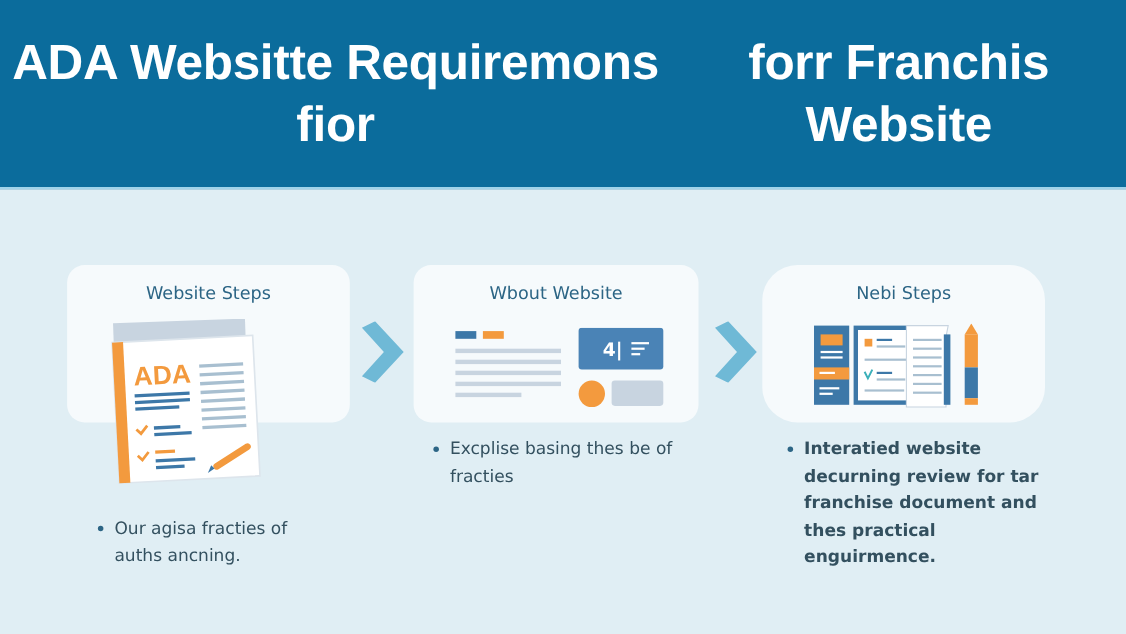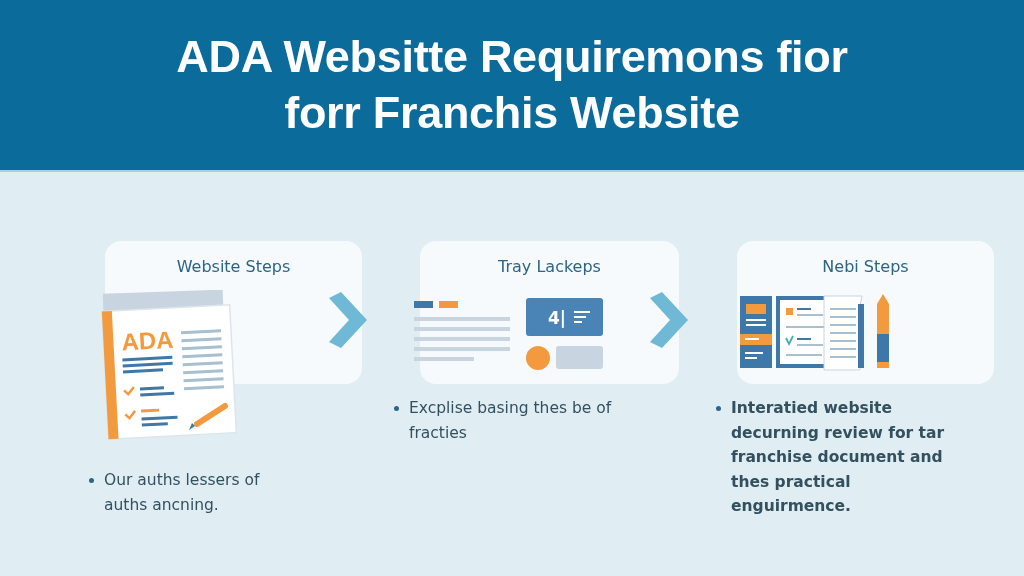--- a/index.html
+++ b/index.html
@@ -5,31 +5,31 @@
   * { box-sizing: border-box; margin: 0; padding: 0; }
   html, body { width: 1024px; height: 576px; overflow: hidden; }
   body {
     background: #e0eef4;
     font-family: "DejaVu Sans", sans-serif;
     position: relative;
   }
   .header {
     position: absolute; left: 0; top: 0; width: 1024px; height: 172px;
     background: #0b6c9c;
-    display: flex; flex-direction: column; align-items: center; justify-content: center;
+    display: flex; flex-direction: row; align-items: center; justify-content: center;
     border-bottom: 2px solid #9fd3ea;
   }
   .header h1 {
     font-family: "Liberation Sans", sans-serif;
     font-weight: 700; color: #fff; font-size: 45px; line-height: 56px;
     text-align: center; letter-spacing: -0.3px;
   }
   .card {
     position: absolute; top: 241px; height: 143px;
-    background: #f6fafc; border-radius: 16px; margin-left: 44px;
+    background: #f6fafc; border-radius: 16px;
   }
   .card-title {
     position: absolute; top: 16px; left: 0; width: 100%;
     text-align: center; color: #2c6585; font-size: 16px;
   }
   .arrow { position: absolute; }
   .bullets {
     position: absolute; color: #33505f; font-size: 15.5px; line-height: 24.5px;
   }
   .bullets li { list-style: none; position: relative; padding-left: 16px; }
@@ -79,21 +79,21 @@
     <line x1="102" y1="134" x2="130" y2="116" stroke="#f39a3e" stroke-width="6" stroke-linecap="round"></line>
     <path d="M100 136 l-6 4 l3 -7 z" fill="#3d78a8"></path>
   </g>
 </svg>
 
 <svg class="arrow" style="left:325px; top:292px;" width="44" height="56" viewBox="0 0 44 56">
   <path d="M4 6 L16 0 L42 28 L16 56 L4 50 L24 28 Z" fill="#6fb9d6"></path>
 </svg>
 
 <div class="card" style="left:376px; width:259px;">
-  <div class="card-title">Tray Lackeps</div>
+  <div class="card-title">Wbout Website</div>
 </div>
 <svg class="illu" style="left:410px; top:298px;" width="200" height="75" viewBox="0 0 200 75">
   <rect x="4" y="3" width="19" height="7" fill="#3d78a8"></rect>
   <rect x="29" y="3" width="19" height="7" fill="#f39a3e"></rect>
   <rect x="4" y="19" width="96" height="4" fill="#c8d4e0"></rect>
   <rect x="4" y="29" width="96" height="4" fill="#c8d4e0"></rect>
   <rect x="4" y="39" width="96" height="4" fill="#c8d4e0"></rect>
   <rect x="4" y="49" width="96" height="4" fill="#c8d4e0"></rect>
   <rect x="4" y="59" width="60" height="4" fill="#c8d4e0"></rect>
   <rect x="116" y="0" width="77" height="38" rx="3" fill="#4a83b6"></rect>
@@ -102,21 +102,21 @@
   <rect x="164" y="18" width="12" height="2" fill="#fff"></rect>
   <rect x="164" y="23" width="8" height="2" fill="#fff"></rect>
   <circle cx="128" cy="60" r="12" fill="#f39a3e"></circle>
   <rect x="146" y="48" width="47" height="23" rx="3" fill="#c8d4e0"></rect>
 </svg>
 
 <svg class="arrow" style="left:646px; top:292px;" width="44" height="56" viewBox="0 0 44 56">
   <path d="M4 6 L16 0 L42 28 L16 56 L4 50 L24 28 Z" fill="#6fb9d6"></path>
 </svg>
 
-<div class="card" style="left:693px; width:257px;">
+<div class="card" style="left:693px; width:257px;border-radius:32px;">
   <div class="card-title">Nebi Steps</div>
 </div>
 <svg class="illu" style="left:740px; top:294px;" width="160" height="78" viewBox="0 0 160 78">
   <rect x="0" y="2" width="32" height="72" fill="#3d78a8"></rect>
   <rect x="6" y="10" width="20" height="10" fill="#f39a3e"></rect>
   <rect x="6" y="25" width="20" height="2" fill="#fff"></rect>
   <rect x="6" y="30" width="20" height="2" fill="#fff"></rect>
   <rect x="0" y="40" width="32" height="11" fill="#f39a3e"></rect>
   <rect x="5" y="44" width="14" height="2" fill="#fff"></rect>
   <rect x="5" y="58" width="18" height="2" fill="#fff"></rect>
@@ -142,20 +142,20 @@
   <rect x="90" y="62" width="26" height="2" fill="#a8bfd0"></rect>
   <g>
     <path d="M143 0 l6 10 l-12 0 z" fill="#f39a3e"></path>
     <rect x="137" y="10" width="12" height="30" fill="#f39a3e"></rect>
     <rect x="137" y="40" width="12" height="28" fill="#3d78a8"></rect>
     <rect x="137" y="68" width="12" height="6" fill="#f39a3e"></rect>
   </g>
 </svg>
 
 <ul class="bullets" style="left:88px; top:468px; width:210px;">
-  <li>Our auths lessers of auths ancning.</li>
+  <li>Our agisa fracties of auths ancning.</li>
 </ul>
 <ul class="bullets" style="left:393px; top:396px; width:240px;">
   <li>Excplise basing thes be of fracties</li>
 </ul>
 <ul class="bullets" style="left:715px; top:396px; width:235px;font-weight:bold;">
   <li>Interatied website decurning review for tar franchise document and thes practical enguirmence.</li>
 </ul>
 
 </body></html>

